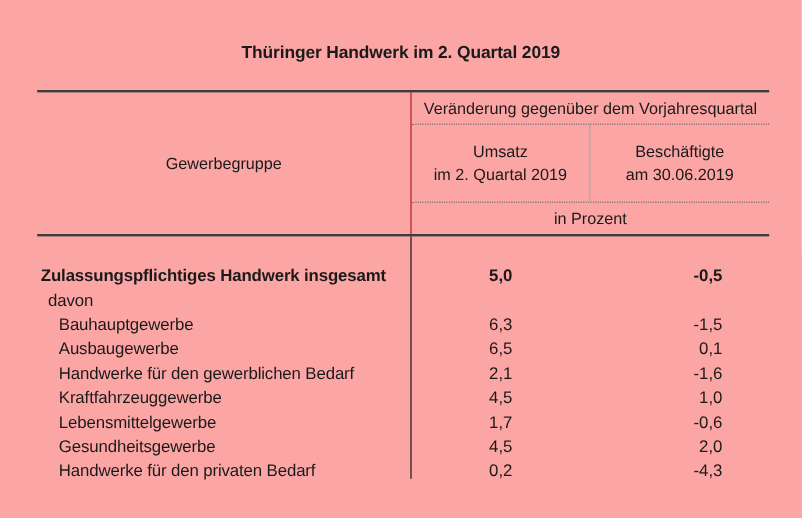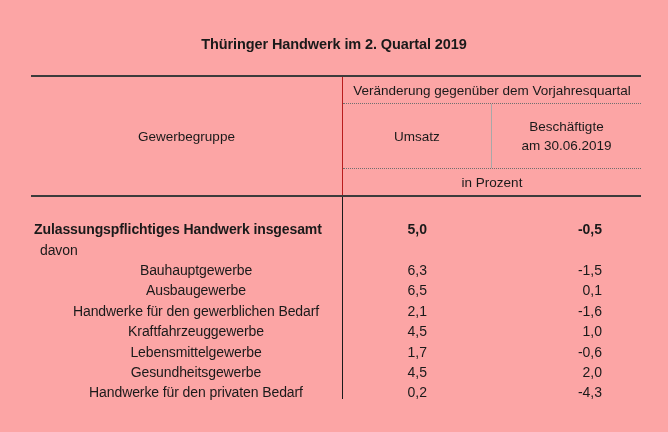--- a/index.html
+++ b/index.html
@@ -95,38 +95,39 @@
   }
   .cell-besch {
     box-sizing:border-box;
     flex:1;
     text-align:right;
     padding-right:39px;
   }
   .row-total { font-weight:700; }
   .row-total .cell-name { padding-left:3px; }
   .row-davon .cell-name { padding-left:9px; }
-  .row-item  .cell-name { padding-left:18px;text-align:center; }
+  .row-item  .cell-name { padding-left:18px; }
 </style>
 </head>
 <body>
 
 <div class="page">
 
   <div class="title">Thüringer Handwerk im 2. Quartal 2019</div>
 
   <div class="stat-table">
 
     <div class="thead">
       <div class="gewerbe-col">Gewerbegruppe</div>
       <div class="change-col">
         <div class="span-head">Veränderung gegenüber dem Vorjahresquartal</div>
         <div class="sub-heads">
           <div class="sub-head umsatz">
             <div>Umsatz</div>
+            <div>im 2. Quartal 2019</div>
           </div>
           <div class="sub-head besch">
             <div>Beschäftigte</div>
             <div>am 30.06.2019</div>
           </div>
         </div>
         <div class="unit-row">in Prozent</div>
       </div>
     </div>
 

